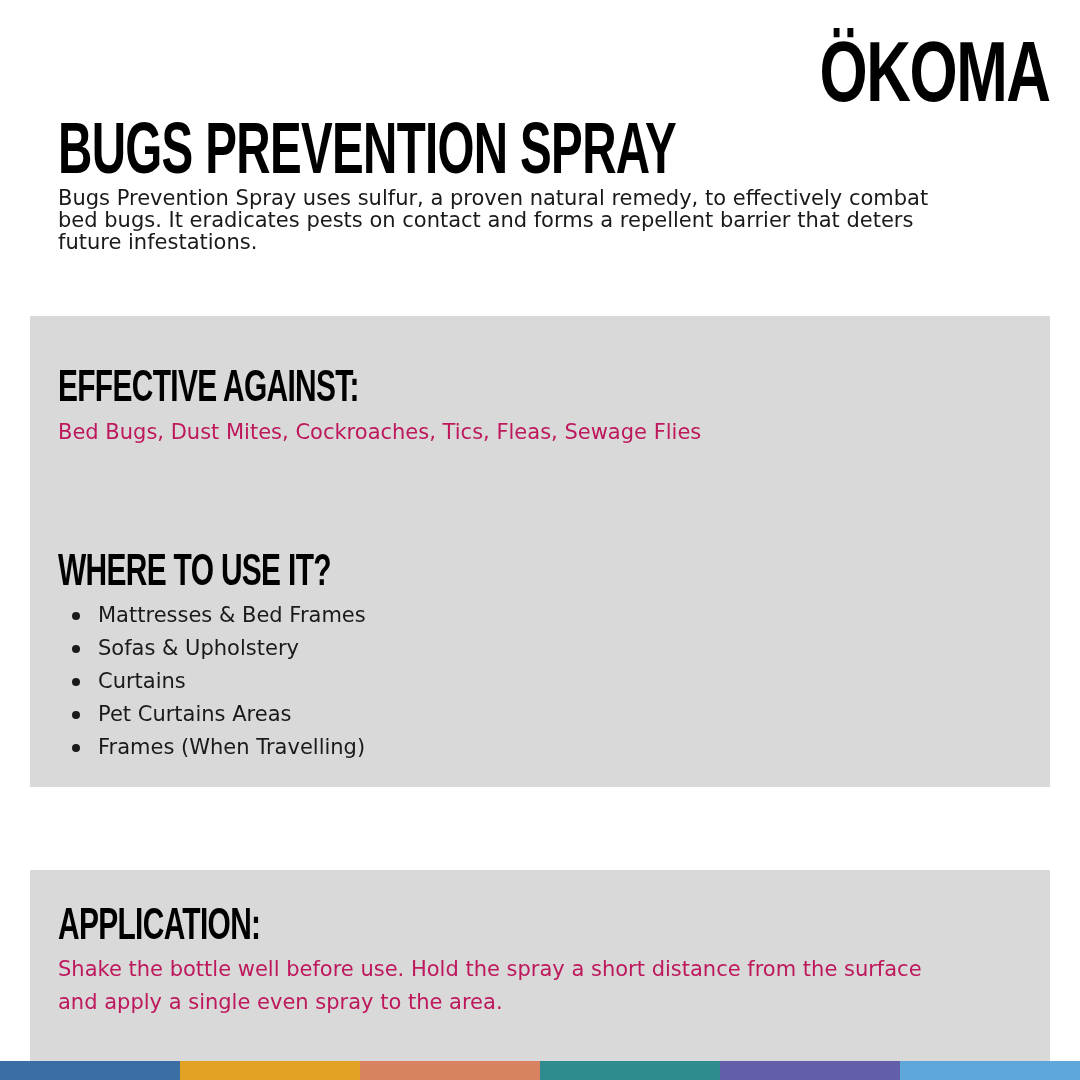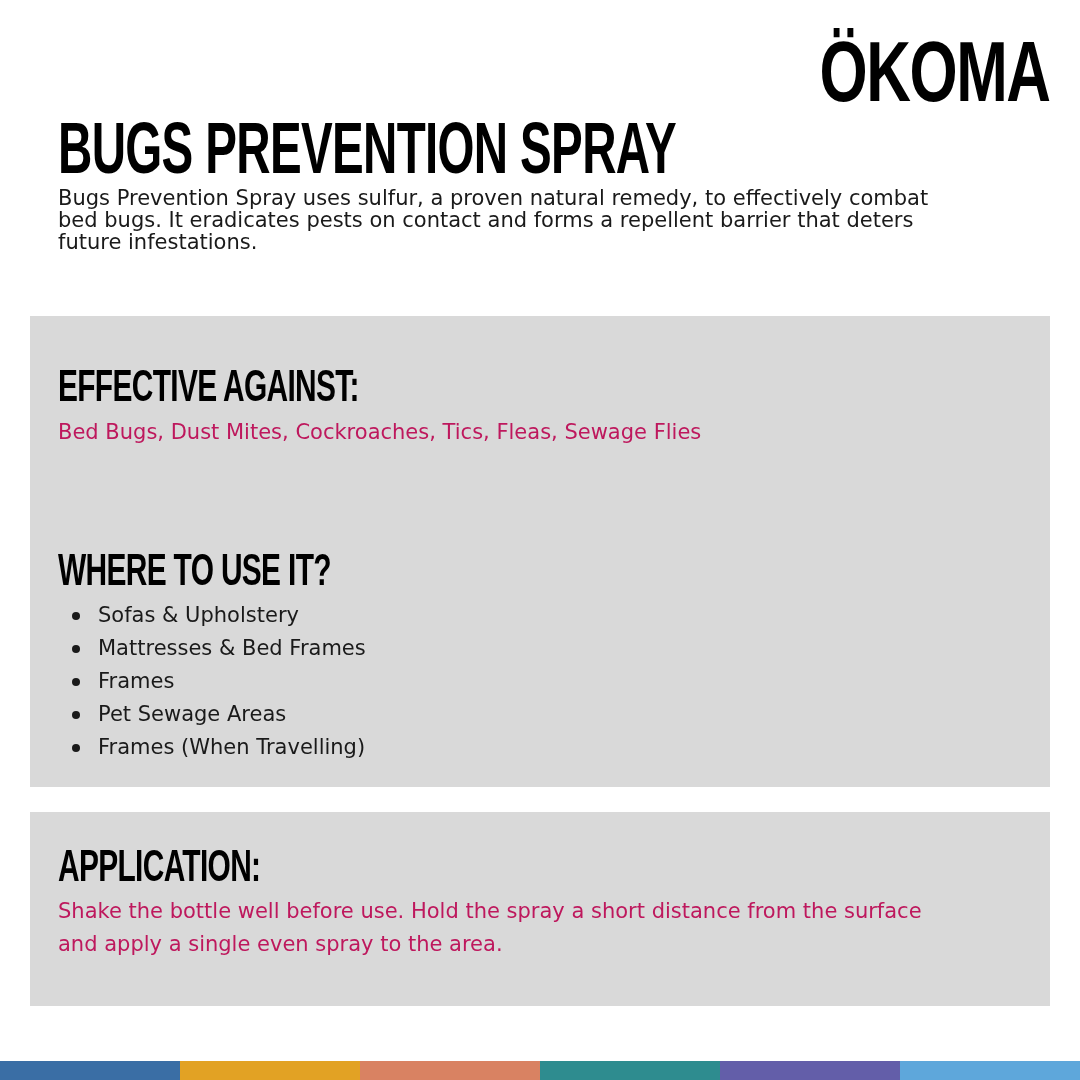--- a/index.html
+++ b/index.html
@@ -46,21 +46,21 @@
 
     #p2 { top: 507px; height: 280px; }
     #p2 h2 { top: 41px; }
     #p2 ul { position: absolute; left: 68px; top: 92px; list-style: none; }
     #p2 li { font-size: 21px; line-height: 33px; color: #1a1a1a; position: relative; }
     #p2 li .bullet {
       position: absolute; left: -26px; top: 13px; width: 8px; height: 8px;
       border-radius: 50%; background: #1a1a1a;
     }
 
-    #p3 { top: 812px; height: 194px; }
+    #p3 { top: 870px; height: 194px; }
     #p3 h2 { top: 32px; }
     #p3 .body { top: 83px; width: 880px; }
 
     .colorbar { position: absolute; left: 0; bottom: 0; width: 1080px; height: 19px; display: flex; }
     .colorbar div { flex: 1; height: 100%; }
   </style>
 </head>
 <body>
 
 <div class="logo">ÖKOMA</div>
@@ -69,24 +69,24 @@
 <p class="intro">Bugs Prevention Spray uses sulfur, a proven natural remedy, to effectively combat bed bugs. It eradicates pests on contact and forms a repellent barrier that deters future infestations.</p>
 
 <section class="panel" id="p1">
   <h2>EFFECTIVE AGAINST:</h2>
   <p class="body">Bed Bugs, Dust Mites, Cockroaches, Tics, Fleas, Sewage Flies</p>
 </section>
 
 <section class="panel" id="p2">
   <h2>WHERE TO USE IT?</h2>
   <ul>
+    <li><span class="bullet"></span><span>Mattresses &amp; Bed Frames</span></li>
     <li><span class="bullet"></span><span>Sofas &amp; Upholstery</span></li>
-    <li><span class="bullet"></span><span>Mattresses &amp; Bed Frames</span></li>
-    <li><span class="bullet"></span><span>Frames</span></li>
-    <li><span class="bullet"></span><span>Pet Sewage Areas</span></li>
+    <li><span class="bullet"></span><span>Curtains</span></li>
+    <li><span class="bullet"></span><span>Pet Curtains Areas</span></li>
     <li><span class="bullet"></span><span>Frames (When Travelling)</span></li>
   </ul>
 </section>
 
 <section class="panel" id="p3">
   <h2>APPLICATION:</h2>
   <p class="body">Shake the bottle well before use. Hold the spray a short distance from the surface and apply a single even spray to the area.</p>
 </section>
 
 <div class="colorbar">

